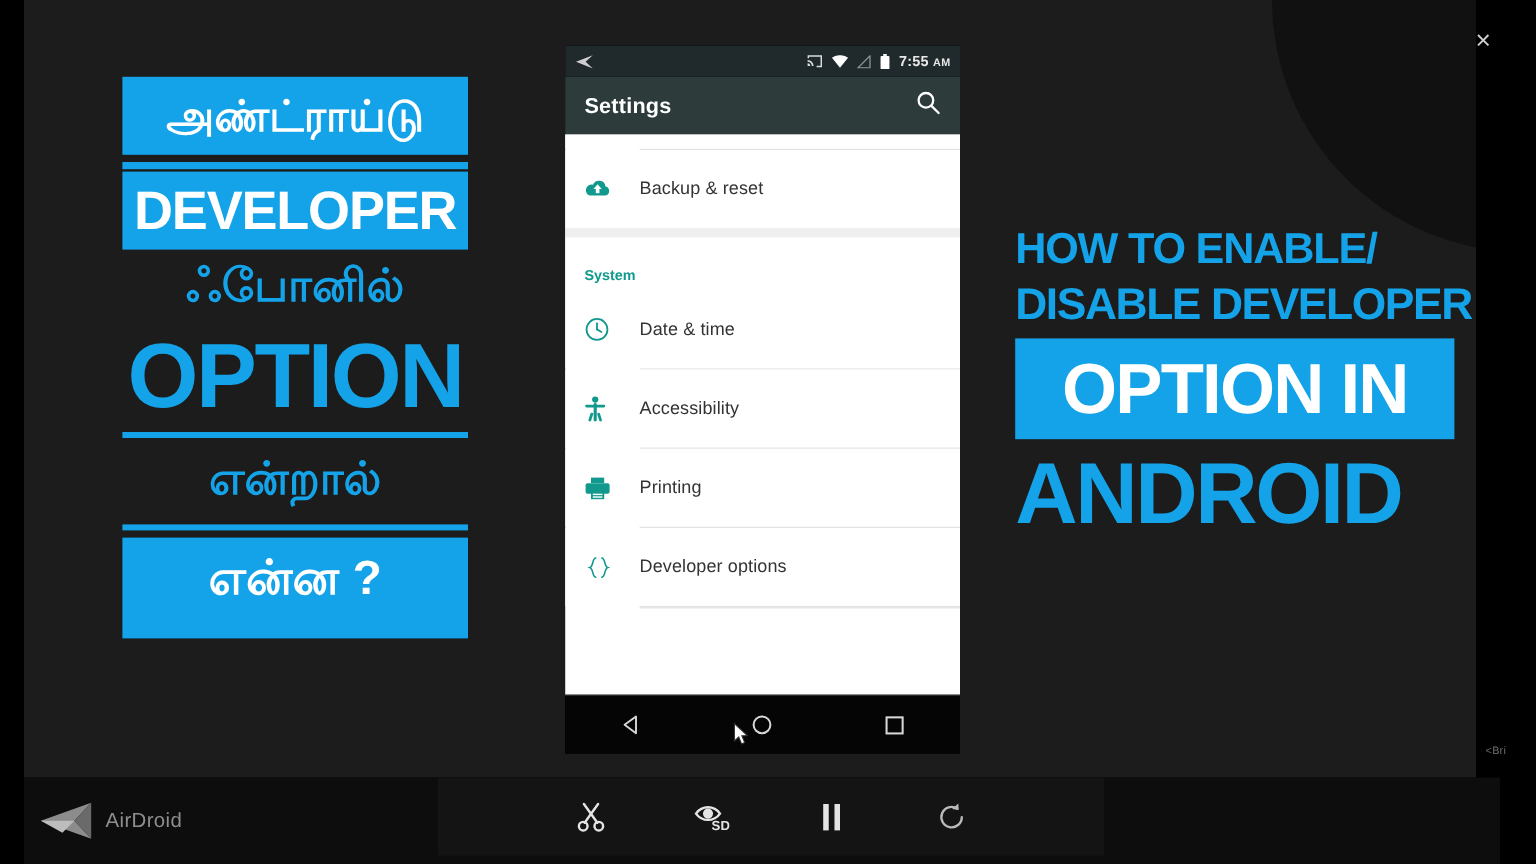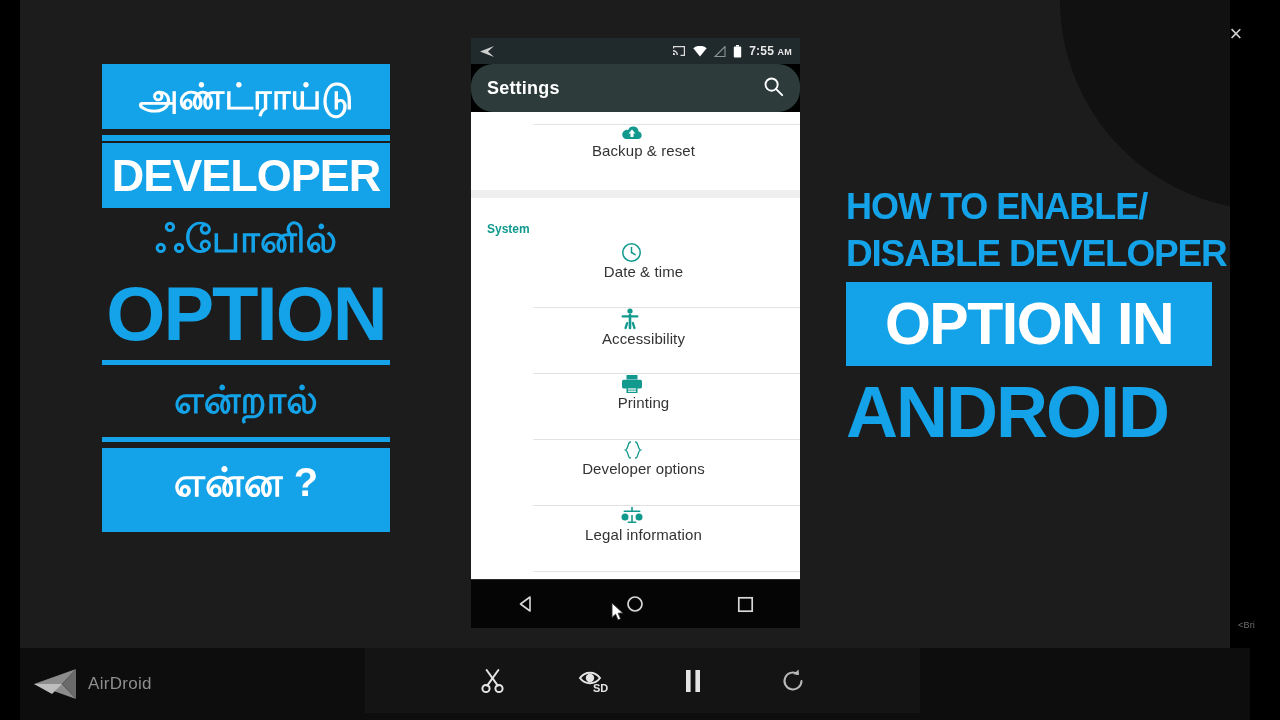--- a/index.html
+++ b/index.html
@@ -90,35 +90,33 @@
     display:flex; align-items:center; padding:0 8px;
   }
   .sb-left { display:flex; align-items:center; }
   .sb-right { margin-left:auto; display:flex; align-items:center; gap:7px; }
   .sb-time { color:#e8e8e8; font-size:12px; font-weight:600; letter-spacing:.2px; }
   .sb-time .ampm { font-size:9px; }
 
   .appbar {
     height:48px; background:#2d3b3b; display:flex; align-items:center;
     padding:0 16px;
-    border-radius:22px;
   }
   .appbar-title { color:#ffffff; font-size:18px; font-weight:600; letter-spacing:.2px; }
   .appbar-search { margin-left:auto; }
 
   .list {
     background:#ffffff; height:467px; overflow:hidden; position:relative;
   }
   .partial-row { height:12px; background:#fff; }
   .divider { height:1px; background:#e2e2e2; margin-left:62px; }
 
   .row {
     height:65px; display:flex; align-items:center; padding-left:16px;
     background:#fff;
-    flex-direction:column;
   }
   .row-icon {
     width:46px; display:flex; align-items:center; justify-content:flex-start;
     color:#11998e; flex:none;
   }
   .row-label { color:#333333; font-size:15px; letter-spacing:.1px; }
 
   .section-gap { height:8px; background:#efefef; }
   .section-hdr {
     height:44px; display:flex; align-items:flex-end; padding:0 0 6px 16px;
@@ -293,33 +291,20 @@
         <div class="row-icon">
           <svg width="24" height="20" viewBox="0 0 24 20">
             <path d="M9.5 2 C6.5 2 7.6 9 4.5 10 C7.6 11 6.5 18 9.5 18" fill="none" stroke="#11998e" stroke-width="1.3" stroke-linecap="round"></path>
             <path d="M14.5 2 C17.5 2 16.4 9 19.5 10 C16.4 11 17.5 18 14.5 18" fill="none" stroke="#11998e" stroke-width="1.3" stroke-linecap="round"></path>
           </svg>
         </div>
         <div class="row-label">Developer options</div>
       </div>
       <div class="divider"></div>
 
-      <div class="row">
-        <div class="row-icon">
-          <svg width="22" height="20" viewBox="0 0 22 20">
-            <rect x="10.2" y="1" width="1.6" height="5" fill="#11998e"></rect>
-            <rect x="2.5" y="4.4" width="17" height="1.5" rx="0.7" fill="#11998e"></rect>
-            <circle cx="4" cy="11" r="3.5" fill="#11998e"></circle>
-            <circle cx="18" cy="11" r="3.5" fill="#11998e"></circle>
-            <rect x="6.5" y="15.5" width="9" height="1.6" rx="0.8" fill="#11998e"></rect>
-            <rect x="10.2" y="9" width="1.6" height="7" fill="#11998e"></rect>
-          </svg>
-        </div>
-        <div class="row-label">Legal information</div>
-      </div>
       <div class="divider"></div>
 
     </div>
 
     <div class="navbar">
       <div class="nav-btn">
         <svg width="18" height="18" viewBox="0 0 18 18">
           <path d="M13 2 L3.5 9 L13 16 Z" fill="none" stroke="#d8d8d8" stroke-width="1.6" stroke-linejoin="round"></path>
         </svg>
       </div>

